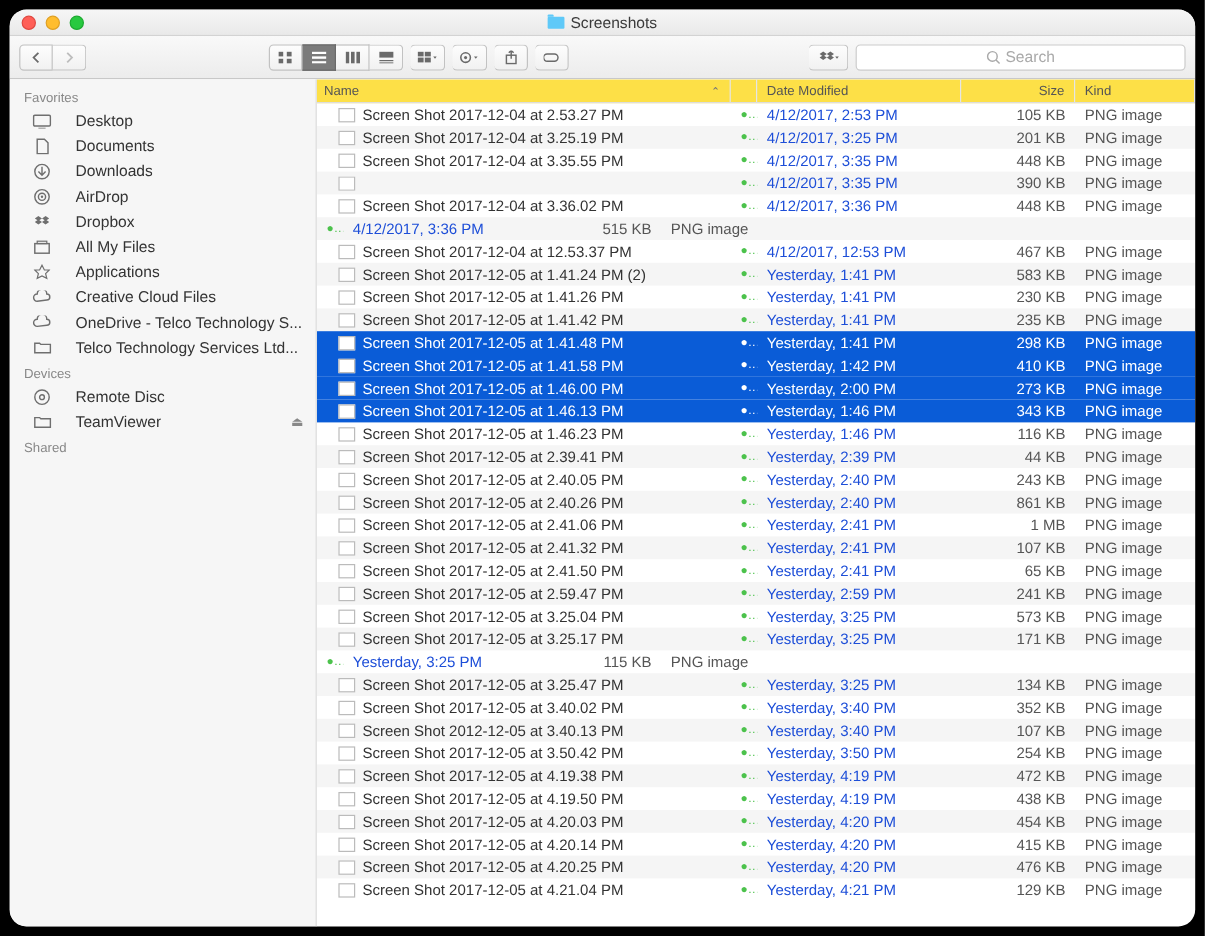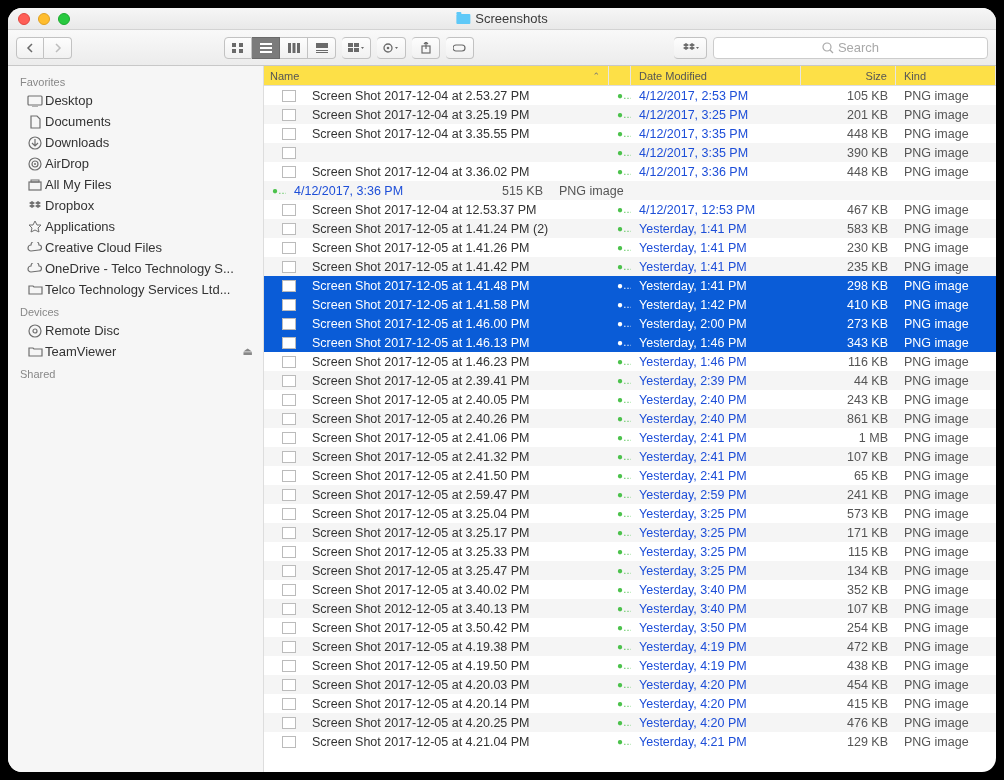--- a/index.html
+++ b/index.html
@@ -20,38 +20,38 @@
 .tb-btn:first-child { border-radius: 4px 0 0 4px; }
 .tb-btn:last-child { border-radius: 0 4px 4px 0; border-left: none; }
 .tb-btn.only { border-radius: 4px; }
 .tb-btn.active { background: #7b7b7b; color: #fff; border-color: #6a6a6a; }
 .tb-btn + .tb-btn { border-left: none; }
 .spacer { flex: 1; }
 .search { height: 22px; width: 275px; border: 1px solid #ccc; border-radius: 4px; display: flex; align-items: center; justify-content: center; gap: 4px; color: #a9a9a9; font-size: 13px; background: #fff; }
 .content { flex: 1; display: flex; overflow: hidden; }
 .sidebar { width: 256px; background: #f6f6f6; border-right: 1px solid #ddd; padding-top: 4px; overflow: hidden; font-size: 13px; }
 .sb-header { color: #888; font-size: 11px; padding: 6px 10px 2px 12px; font-weight: 500; }
-.sb-item { display: flex; align-items: center; gap: 1px; padding: 3px 10px 3px 18px; color: #333; cursor: pointer; white-space: nowrap; overflow: hidden; text-overflow: ellipsis; }
+.sb-item { display: flex; align-items: center; gap: 19px; padding: 3px 10px 3px 18px; color: #333; cursor: pointer; white-space: nowrap; overflow: hidden; text-overflow: ellipsis; }
 .sb-item .ico { width: 18px; display: flex; justify-content: center; color: #6f6f6f; font-size: 14px; }
 .sb-item .txt { overflow: hidden; text-overflow: ellipsis; }
 .eject { margin-left: auto; color: #888; font-size: 11px; }
 .filelist { flex: 1; display: flex; flex-direction: column; overflow: hidden; }
 .headers { height: 20px; border-bottom: 1px solid #ddd; display: flex; font-size: 11px; color: #555; background: #fde047; }
 .hcol { display: flex; align-items: center; padding: 0 8px; border-right: 1px solid #e5e5e5; }
 .hcol.name { flex: 1; padding-left: 6px; justify-content: space-between; }
 .hcol.date { width: 170px; }
 .hcol.size { width: 95px; justify-content: flex-end; }
 .hcol.kind { width: 100px; }
 .rows { flex: 1; overflow-y: auto; }
 .row { height: 19px; display: flex; align-items: center; font-size: 12.5px; color: #333; }
 .row:nth-child(even) { background: #f5f5f5; }
 .row.selected { background: #0a5cd7; color: #fff; }
 .row.selected .sync { color: #fff; }
 .cell { padding: 0 8px; overflow: hidden; white-space: nowrap; text-overflow: ellipsis; }
-.cell.name { flex: 1; display: flex; align-items: center; gap: 16px; padding-left: 18px; }
+.cell.name { flex: 1; display: flex; align-items: center; gap: 6px; padding-left: 18px; }
 .cell.sync { width: 22px; color: #4cc24c; font-size: 10px; text-align: center; }
 .cell.date { width: 170px; color: #1d4ed8; }
 .row.selected .cell.date, .row.selected .cell.size, .row.selected .cell.kind { color: #fff; }
 .cell.size { width: 95px; text-align: right; color: #555; }
 .cell.kind { width: 100px; color: #555; }
 .file-ico { width: 14px; height: 12px; background: #fff; border: 1px solid #bbb; position: relative; flex-shrink: 0; }
 .caret { font-size: 9px; color: #777; }
 svg { display: block; }
 </style>
 </head>
@@ -203,34 +203,34 @@
             <svg width="14" height="14">
               <circle cx="7" cy="7" r="6" fill="none" stroke="#6f6f6f" stroke-width="1.2"></circle>
               <circle cx="7" cy="7" r="3" fill="none" stroke="#6f6f6f" stroke-width="1.2"></circle>
               <circle cx="7" cy="7" r="1" fill="#6f6f6f"></circle>
             </svg>
           </span>
           <span class="txt">AirDrop</span>
         </div>
         <div class="sb-item">
           <span class="ico">
+            <svg width="16" height="12">
+              <path d="M2 3 L5 1 L8 3 L5 5 Z M8 3 L11 1 L14 3 L11 5 Z M2 6 L5 4 L8 6 L5 8 Z M8 6 L11 4 L14 6 L11 8 Z" fill="#6f6f6f"></path>
+            </svg>
+          </span>
+          <span class="txt">Dropbox</span>
+        </div>
+        <div class="sb-item">
+          <span class="ico">
             <svg width="14" height="12">
               <rect x="1" y="3" width="12" height="8" fill="none" stroke="#6f6f6f" stroke-width="1.2"></rect>
               <rect x="3" y="1" width="8" height="2" fill="none" stroke="#6f6f6f" stroke-width="1"></rect>
             </svg>
           </span>
           <span class="txt">All My Files</span>
-        </div>
-        <div class="sb-item">
-          <span class="ico">
-            <svg width="16" height="12">
-              <path d="M2 3 L5 1 L8 3 L5 5 Z M8 3 L11 1 L14 3 L11 5 Z M2 6 L5 4 L8 6 L5 8 Z M8 6 L11 4 L14 6 L11 8 Z" fill="#6f6f6f"></path>
-            </svg>
-          </span>
-          <span class="txt">Dropbox</span>
         </div>
         <div class="sb-item">
           <span class="ico">
             <svg width="14" height="14">
               <path d="M7 1 L9 5 L13 5 L10 8 L11 12 L7 10 L3 12 L4 8 L1 5 L5 5 Z" fill="none" stroke="#6f6f6f" stroke-width="1"></path>
             </svg>
           </span>
           <span class="txt">Applications</span>
         </div>
         <div class="sb-item">
@@ -519,24 +519,20 @@
             <div class="cell name">
               <div class="file-ico"></div>
               <span>Screen Shot 2017-12-05 at 3.25.17 PM</span>
             </div>
             <div class="cell sync">●</div>
             <div class="cell date">Yesterday, 3:25 PM</div>
             <div class="cell size">171 KB</div>
             <div class="cell kind">PNG image</div>
           </div>
           <div class="row">
-            <div class="cell name">
-              <div class="file-ico"></div>
-              <span>Screen Shot 2017-12-05 at 3.25.33 PM</span>
-            </div>
             <div class="cell sync">●</div>
             <div class="cell date">Yesterday, 3:25 PM</div>
             <div class="cell size">115 KB</div>
             <div class="cell kind">PNG image</div>
           </div>
           <div class="row">
             <div class="cell name">
               <div class="file-ico"></div>
               <span>Screen Shot 2017-12-05 at 3.25.47 PM</span>
             </div>

